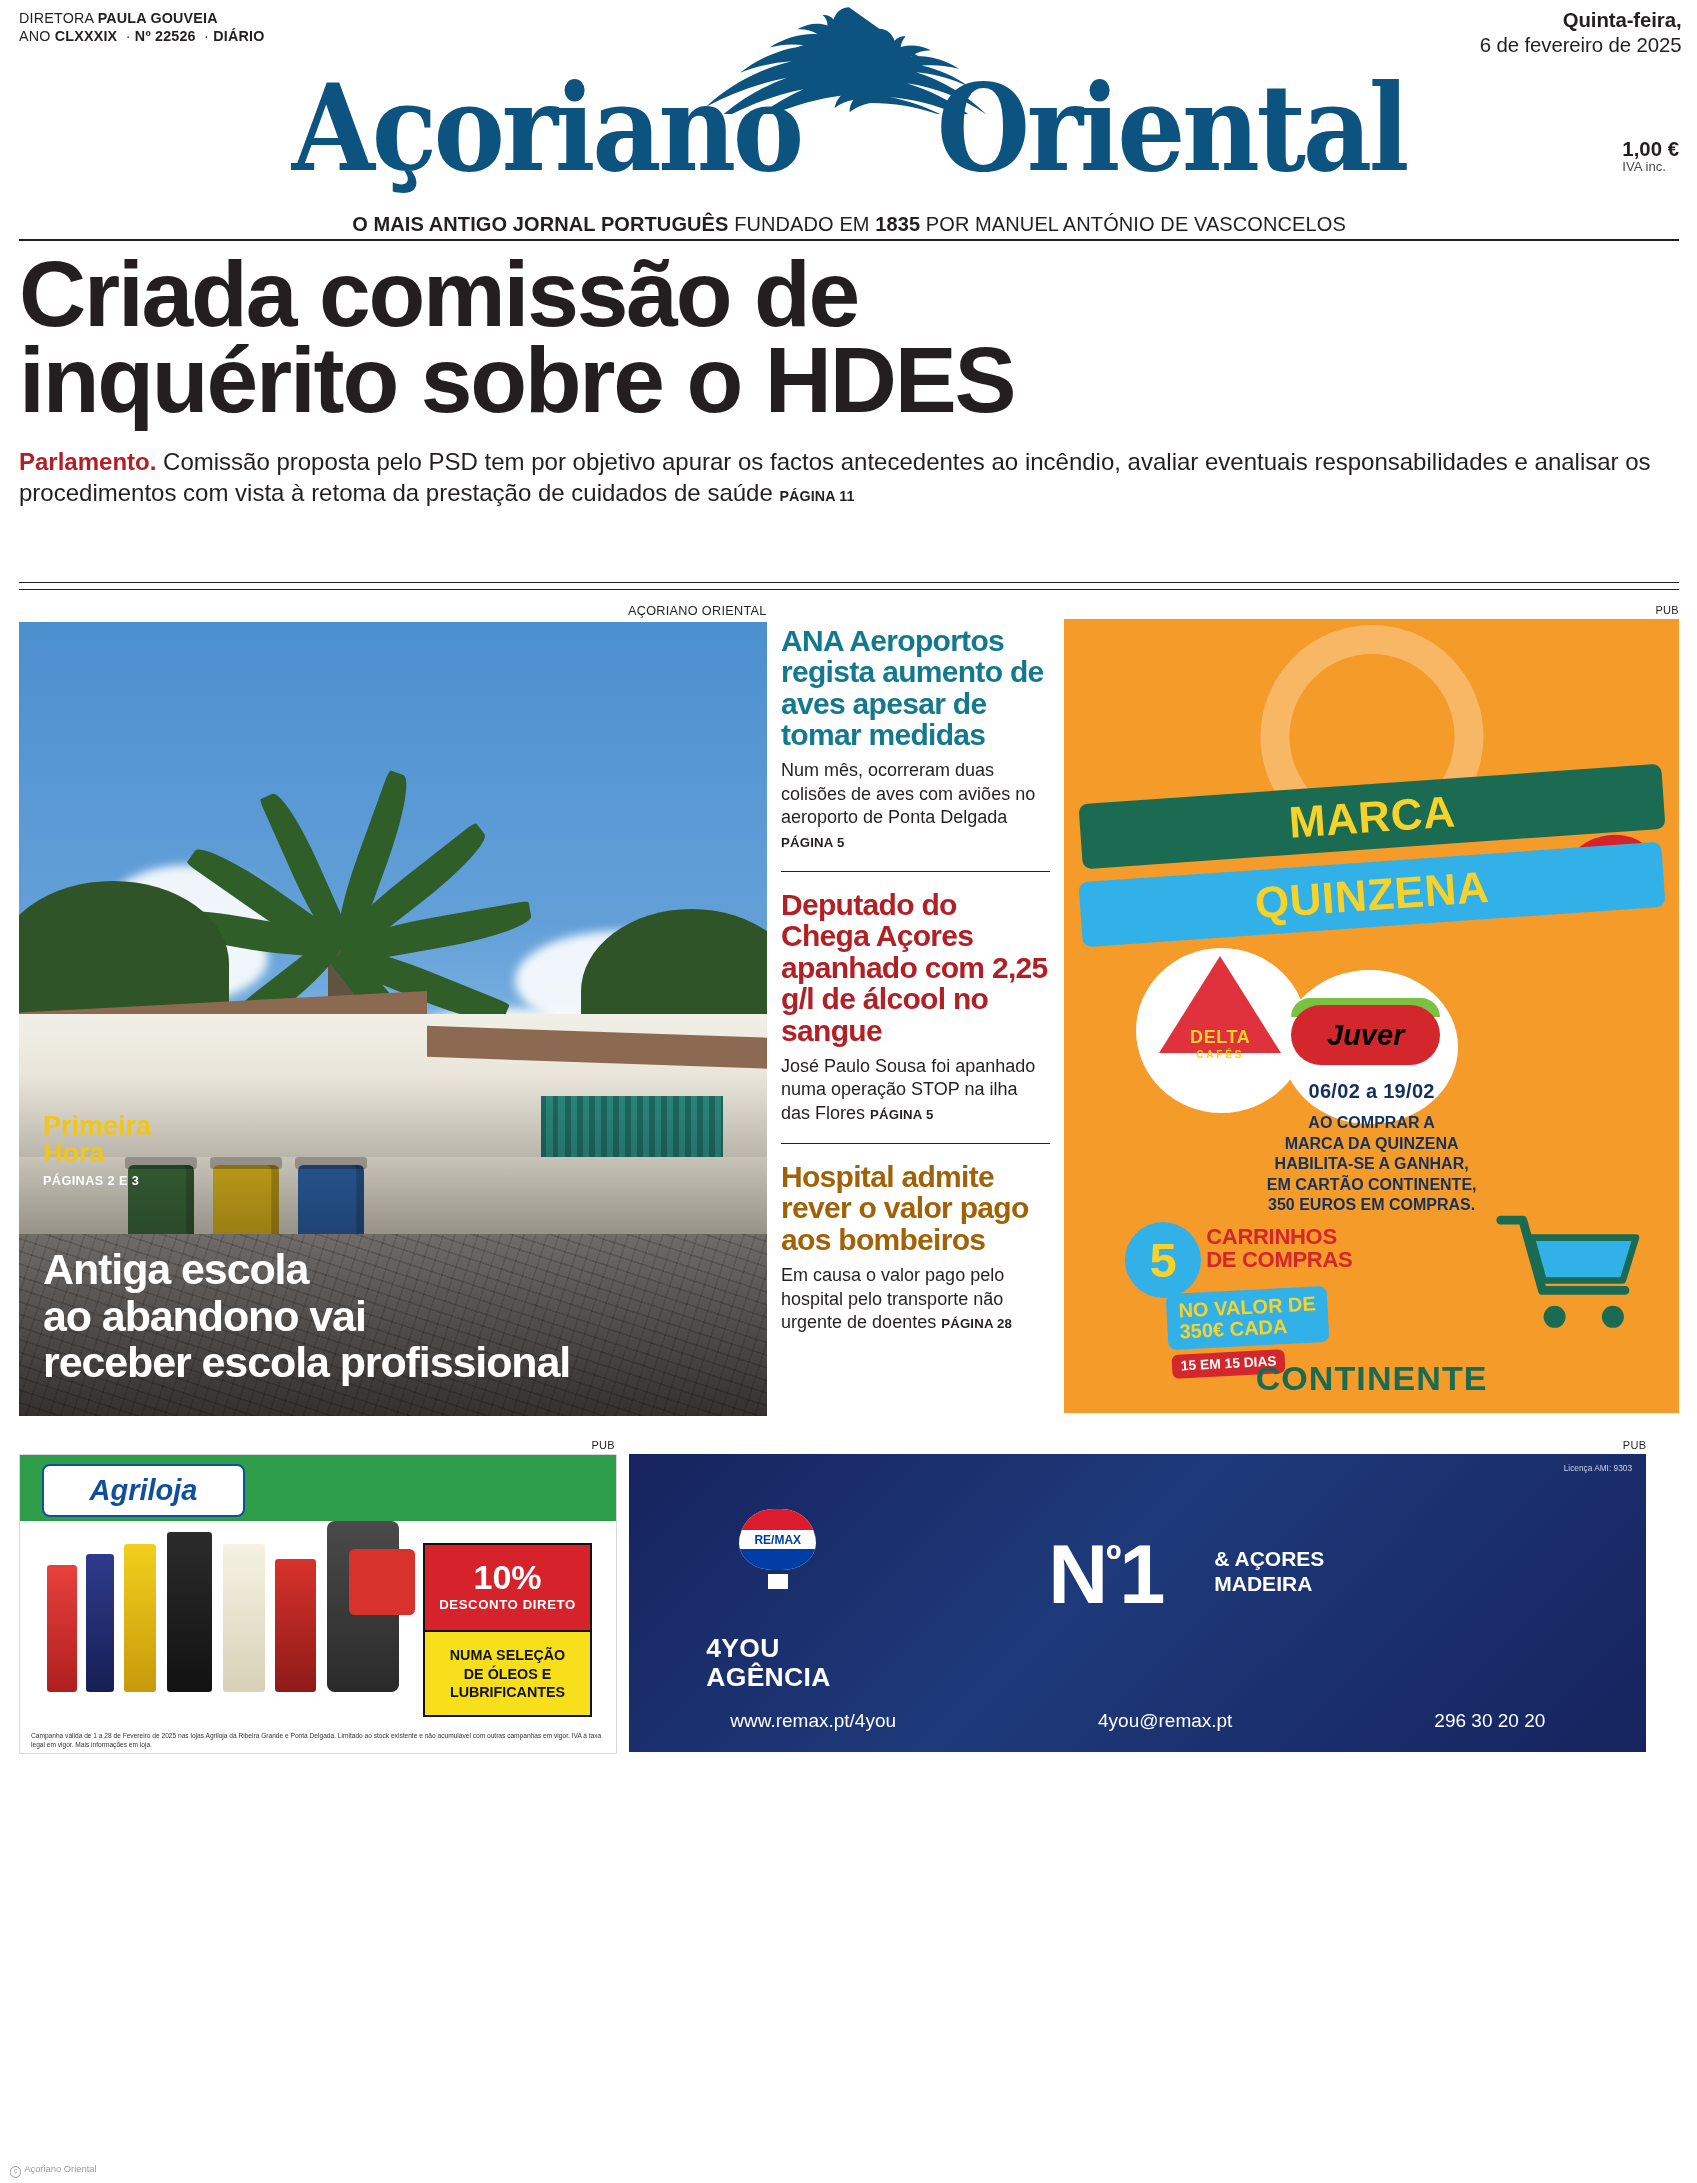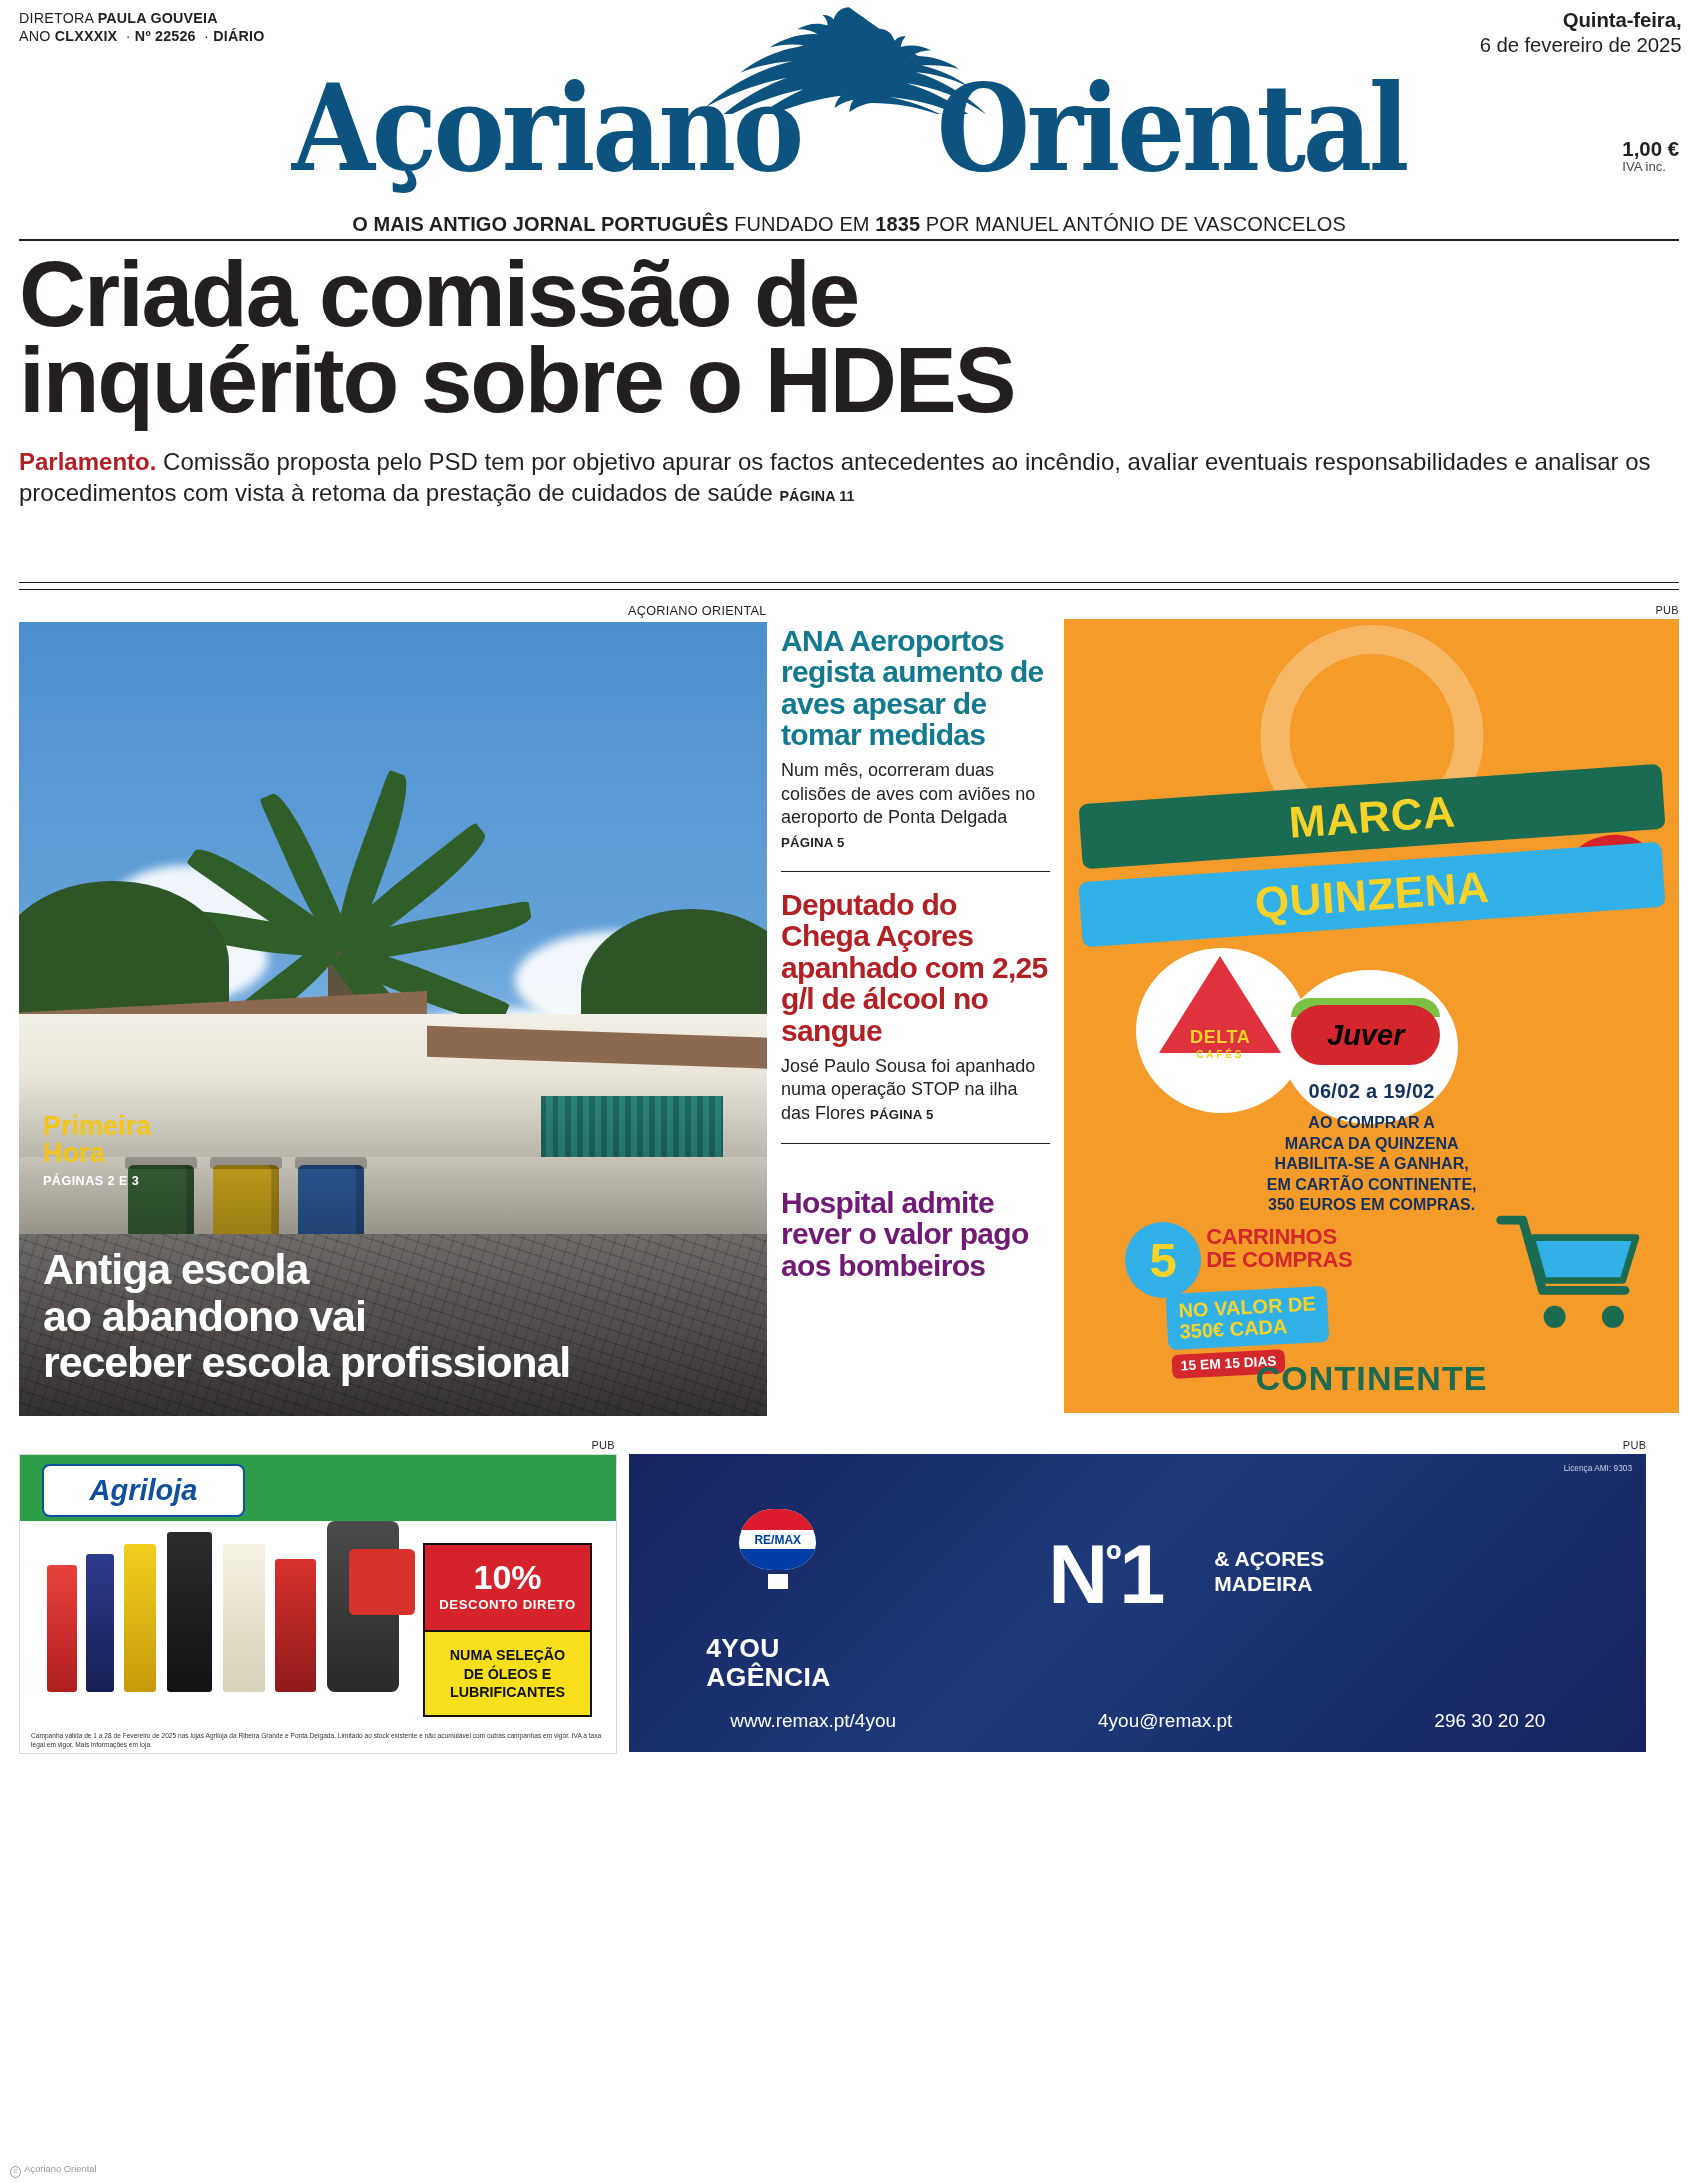--- a/index.html
+++ b/index.html
@@ -72,21 +72,21 @@
       background:linear-gradient(rgba(0,0,0,0) 0%, rgba(0,0,0,.30) 45%, rgba(0,0,0,.62) 100%);}
   .ph-kicker{position:absolute;left:24px;bottom:249px;color:#f3c515;font-size:27px;font-weight:800;line-height:1.0;font-stretch:condensed;}
   .ph-pages{position:absolute;left:24px;bottom:228px;color:#ffffff;font-size:12.7px;font-weight:700;letter-spacing:0.4px;}
   .ph-title{position:absolute;left:24px;bottom:31px;color:#fff;font-size:43px;font-weight:800;line-height:1.08;letter-spacing:-1.1px;font-stretch:condensed;}
 
   
   .news-item{padding-top:2.2px;}
   .news-item h2{margin:0 0 8.8px 0;font-size:30px;line-height:1.05;font-weight:800;letter-spacing:-0.7px;font-stretch:condensed;}
   .news-item h2.teal{color:#12798f;}
   .news-item h2.red{color:#b21f24;}
-  .news-item h2.blk{color:#701a75;margin-top:26px;}
+  .news-item h2.blk{color:#a16207;}
   .news-item p{margin:0;font-size:18px;line-height:1.3;color:#231f20;}
   .news-item p .pg{font-size:13.2px;font-weight:700;letter-spacing:0.2px;}
   .news-sep{height:1.7px;background:#231f20;margin:17.6px 0 14.3px 0;}
 
   
   .cont{position:relative;width:100%;height:794px;background:#f59b2a;overflow:hidden;}
   .cont .cring{position:absolute;left:50%;transform:translateX(-50%);top:5.5px;width:165px;height:165px;border-radius:50%;
      border:29px solid rgba(255,255,255,.28);}
   .cont .cgap{position:absolute;left:50%;transform:translateX(-16.5px);top:66px;width:50px;height:44px;background:#f59b2a;}
   .banner{position:absolute;left:15.4px;right:15.4px;height:65px;border-radius:8.8px;display:flex;align-items:center;justify-content:center;}
@@ -298,20 +298,21 @@
 
       <div class="news-item">
         <h2 class="red">Deputado do Chega Açores apanhado com 2,25 g/l de álcool no sangue</h2>
         <p><span>José Paulo Sousa foi apanhado numa operação STOP na ilha das Flores </span><span class="pg">PÁGINA 5</span></p>
       </div>
 
       <div class="news-sep"></div>
 
       <div class="news-item">
         <h2 class="blk">Hospital admite rever o valor pago aos bombeiros</h2>
+        <p><span>Em causa o valor pago pelo hospital pelo transporte não urgente de doentes </span><span class="pg">PÁGINA 28</span></p>
       </div>
     </div>
 
     <div class="col-ad">
       <div class="pub">PUB</div>
 
       <div class="cont">
         <div class="cring"></div>
         <div class="cgap"></div>
 

